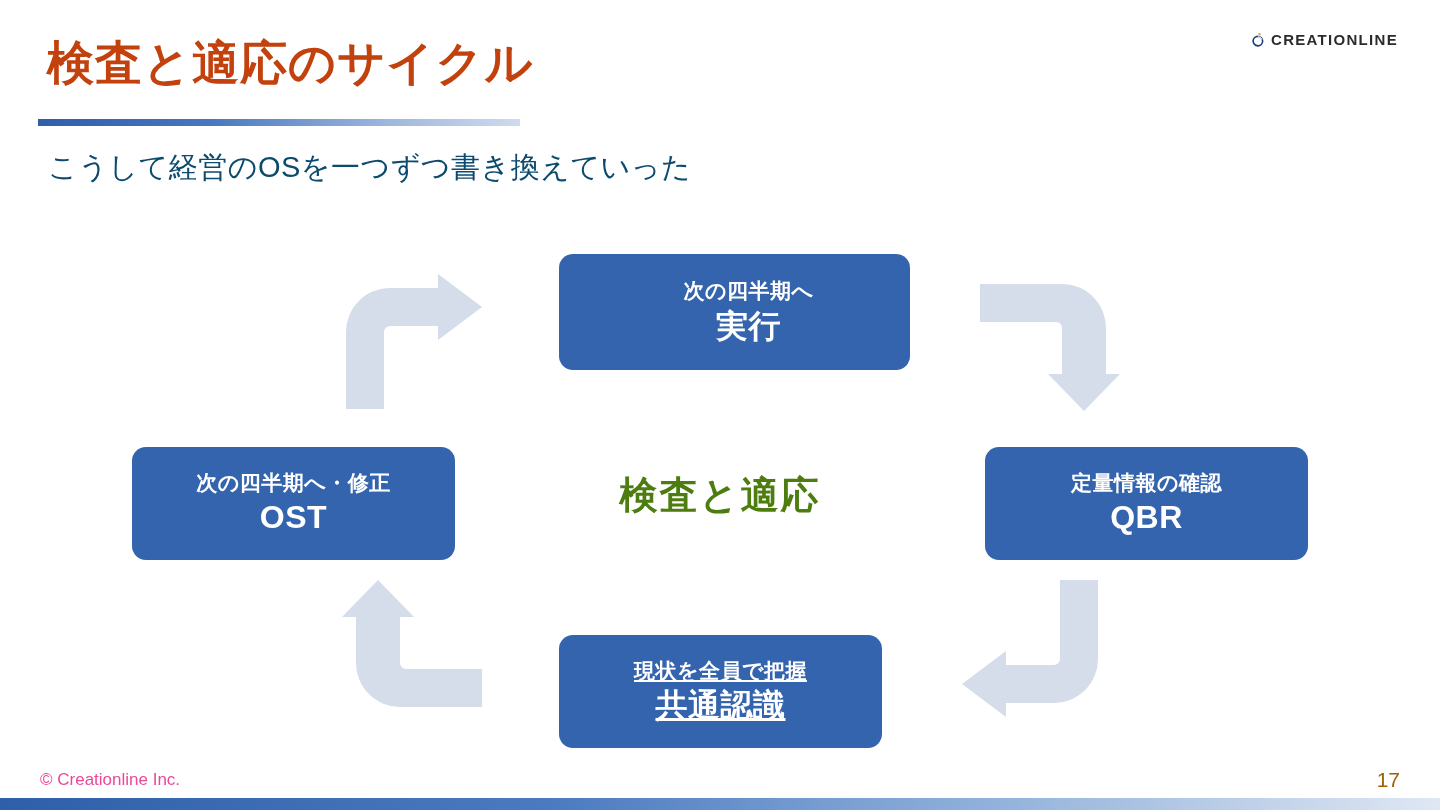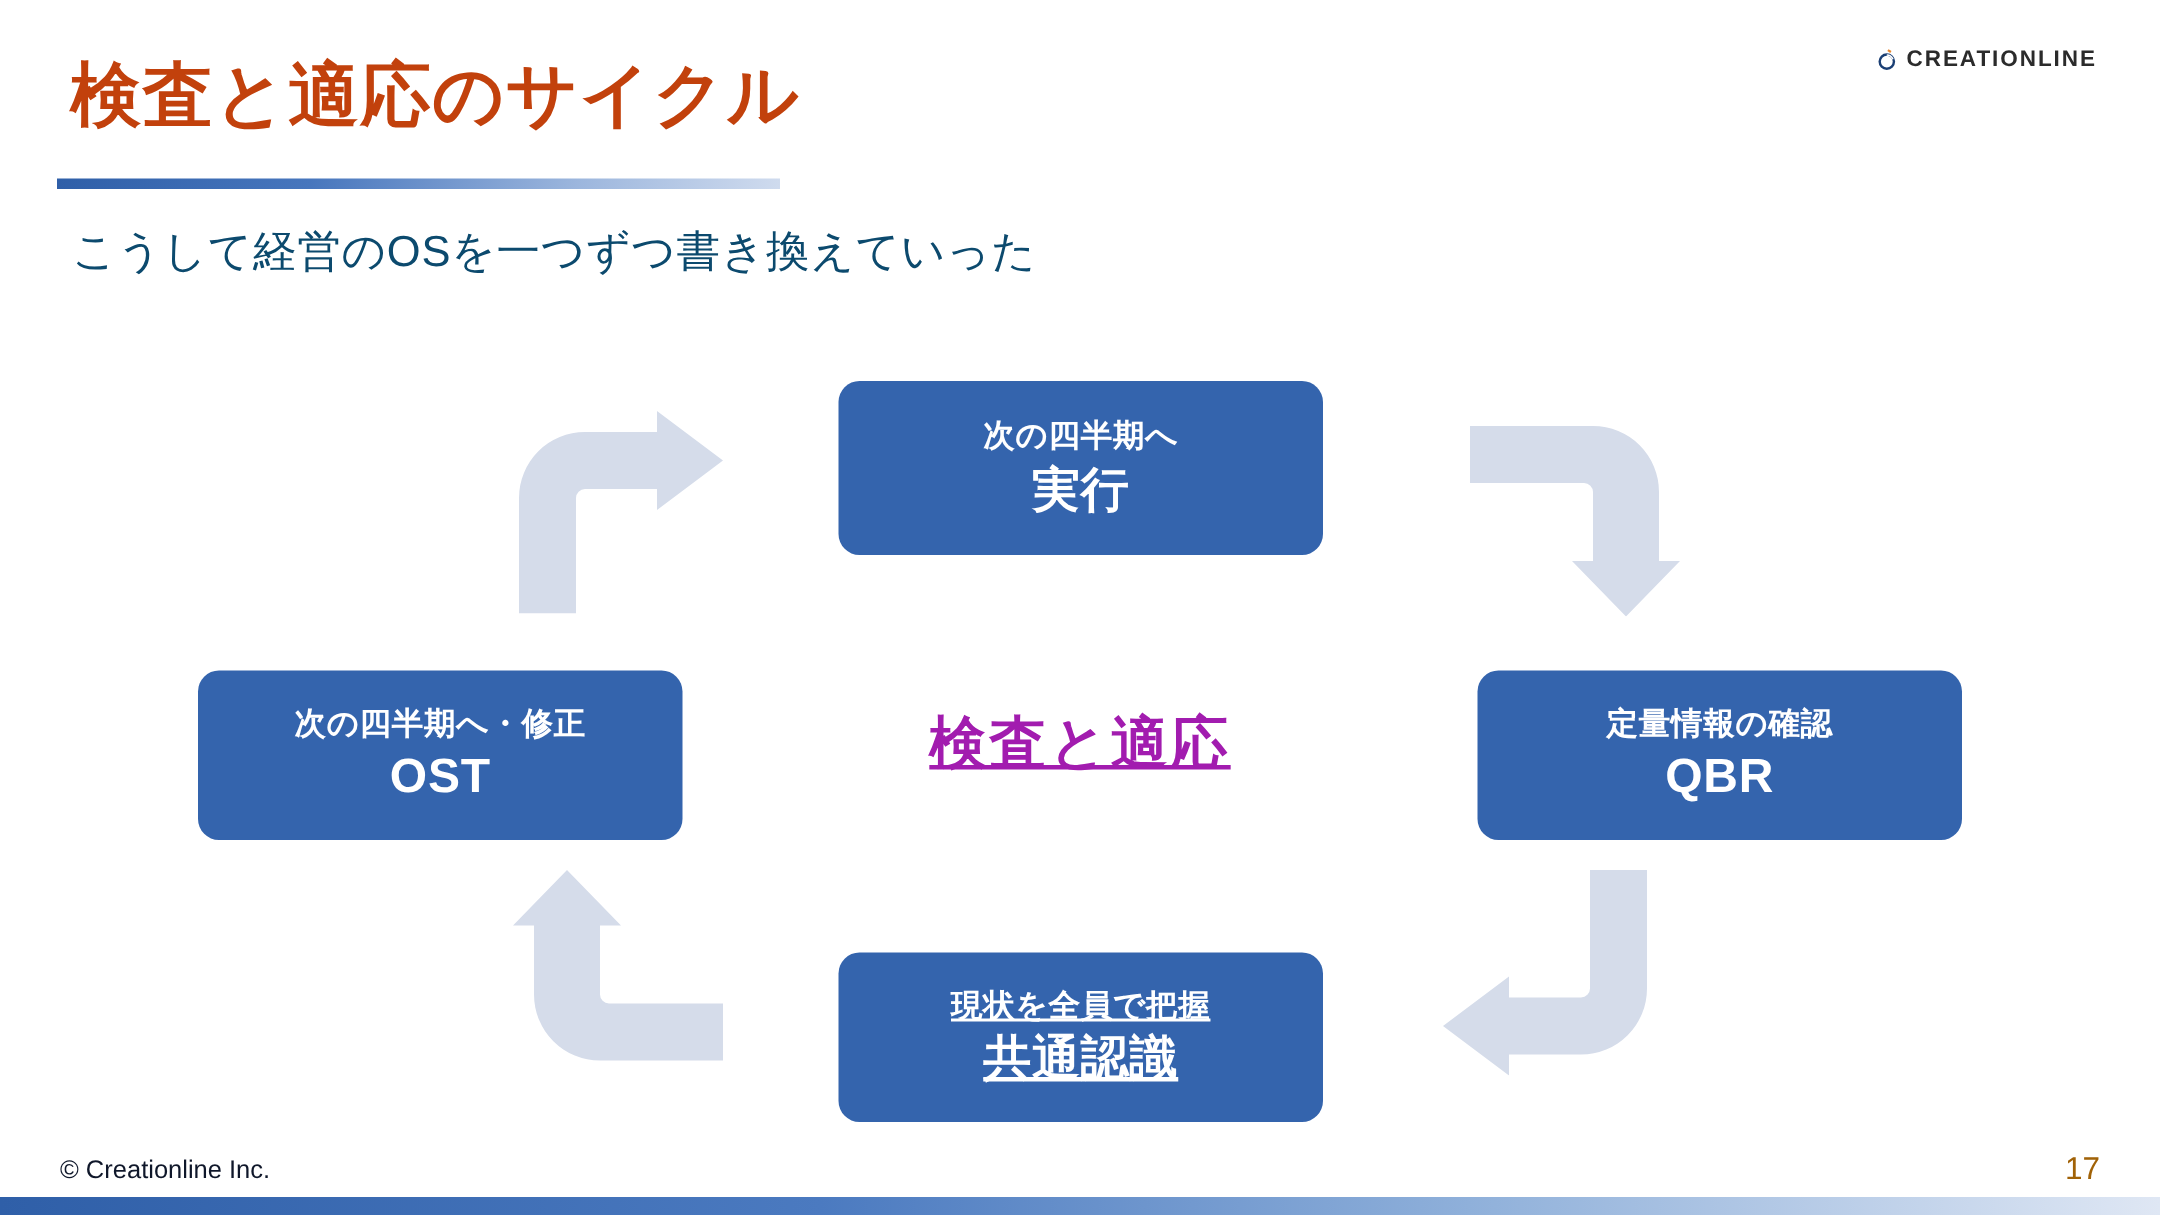--- a/index.html
+++ b/index.html
@@ -96,54 +96,53 @@
   .node .l1 {
     font-size: 21px;
     font-weight: bold;
     letter-spacing: 0.5px;
   }
   .node .l2 {
     font-size: 32px;
     font-weight: bold;
     letter-spacing: 0.5px;
   }
-  .node-top    { left: 559px; top: 24px;  width: 323px; height: 116px; }
+  .node-top    { left: 559px; top: 24px;  width: 323px; height: 116px; padding-left: 28px; }
   .node-right  { left: 985px; top: 217px; width: 323px; height: 113px; }
   .node-bottom { left: 559px; top: 405px; width: 323px; height: 113px; text-decoration: underline; }
   .node-left   { left: 132px; top: 217px; width: 323px; height: 113px; }
 
   .center-label {
     position: absolute;
     left: 560px;
     top: 240px;
     width: 320px;
     text-align: center;
     font-size: 38px;
     font-weight: bold;
-    color: #a21caf;
+    color: #4d7c0f;
     letter-spacing: 2px;
-    text-decoration: underline;
   }
 
   .arrow {
     position: absolute;
   }
 
   .arrow-tl { left: 332px; top: 44px;  width: 150px; height: 135px; }
   .arrow-tr { left: 980px; top: 44px;  width: 140px; height: 137px; }
   .arrow-br { left: 948px; top: 350px; width: 150px; height: 137px; }
   .arrow-bl { left: 332px; top: 350px; width: 150px; height: 137px; }
 
   
   .footer-copy {
     position: absolute;
     left: 40px;
     bottom: 20px;
     font-size: 17px;
-    color: #0f172a;
+    color: #ec4899;
   }
   .footer-page {
     position: absolute;
     right: 40px;
     bottom: 18px;
     font-size: 21px;
     color: #a16207;
     margin-top: 24px;
   }
   .footer-bar {

